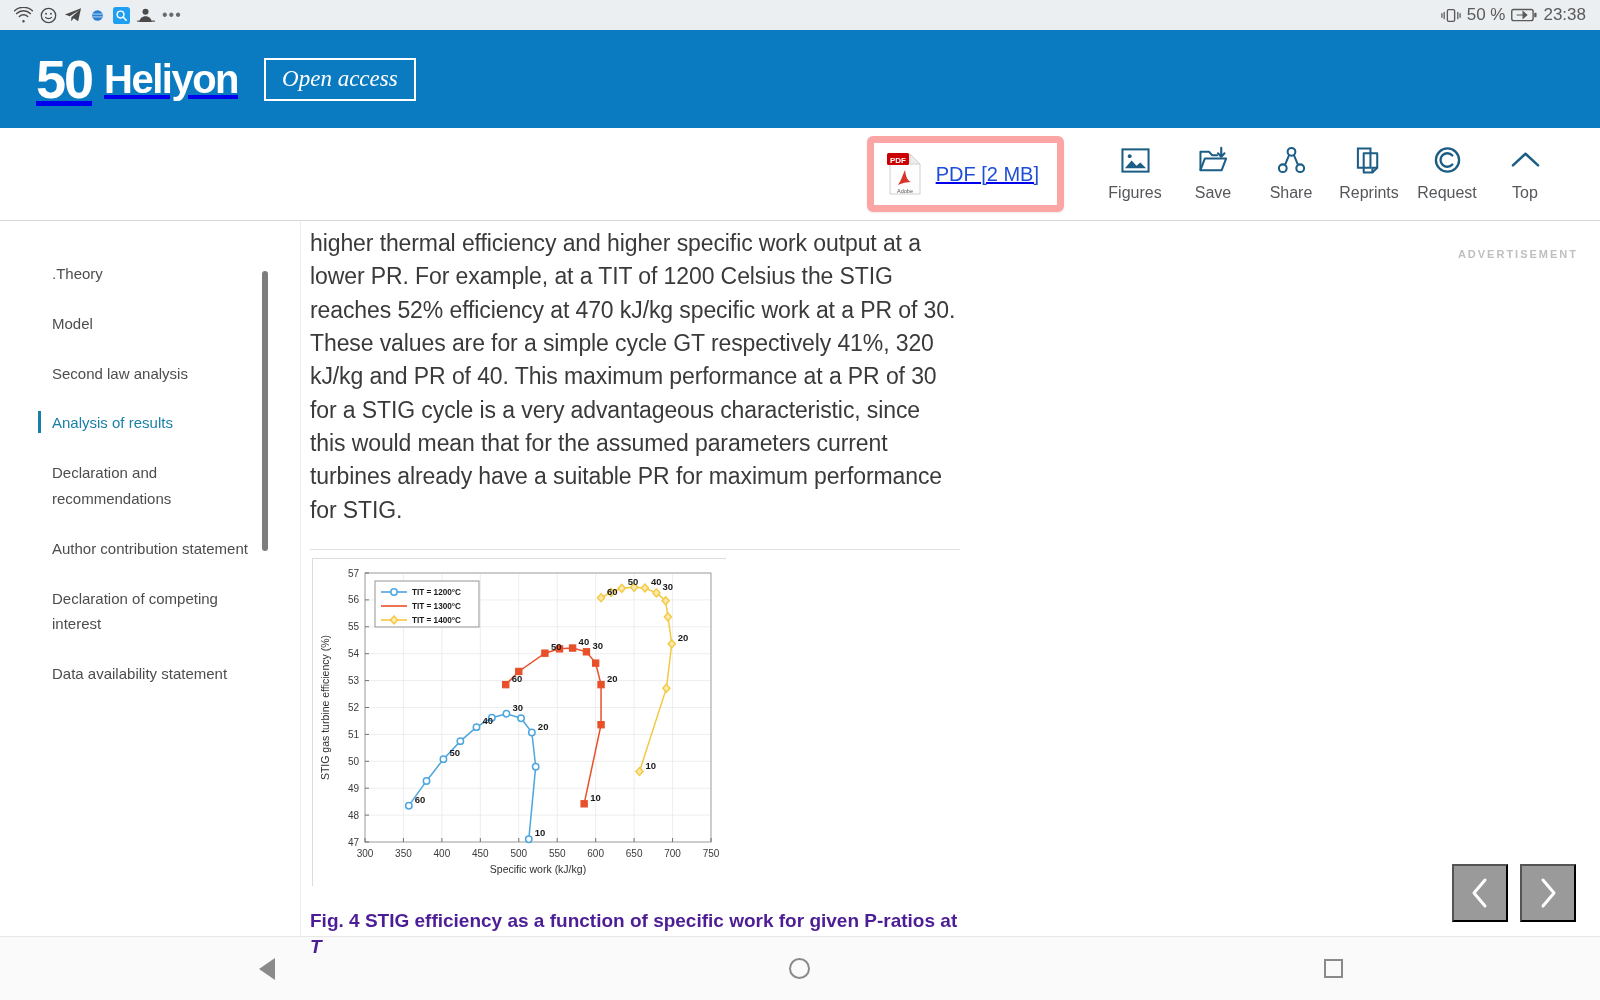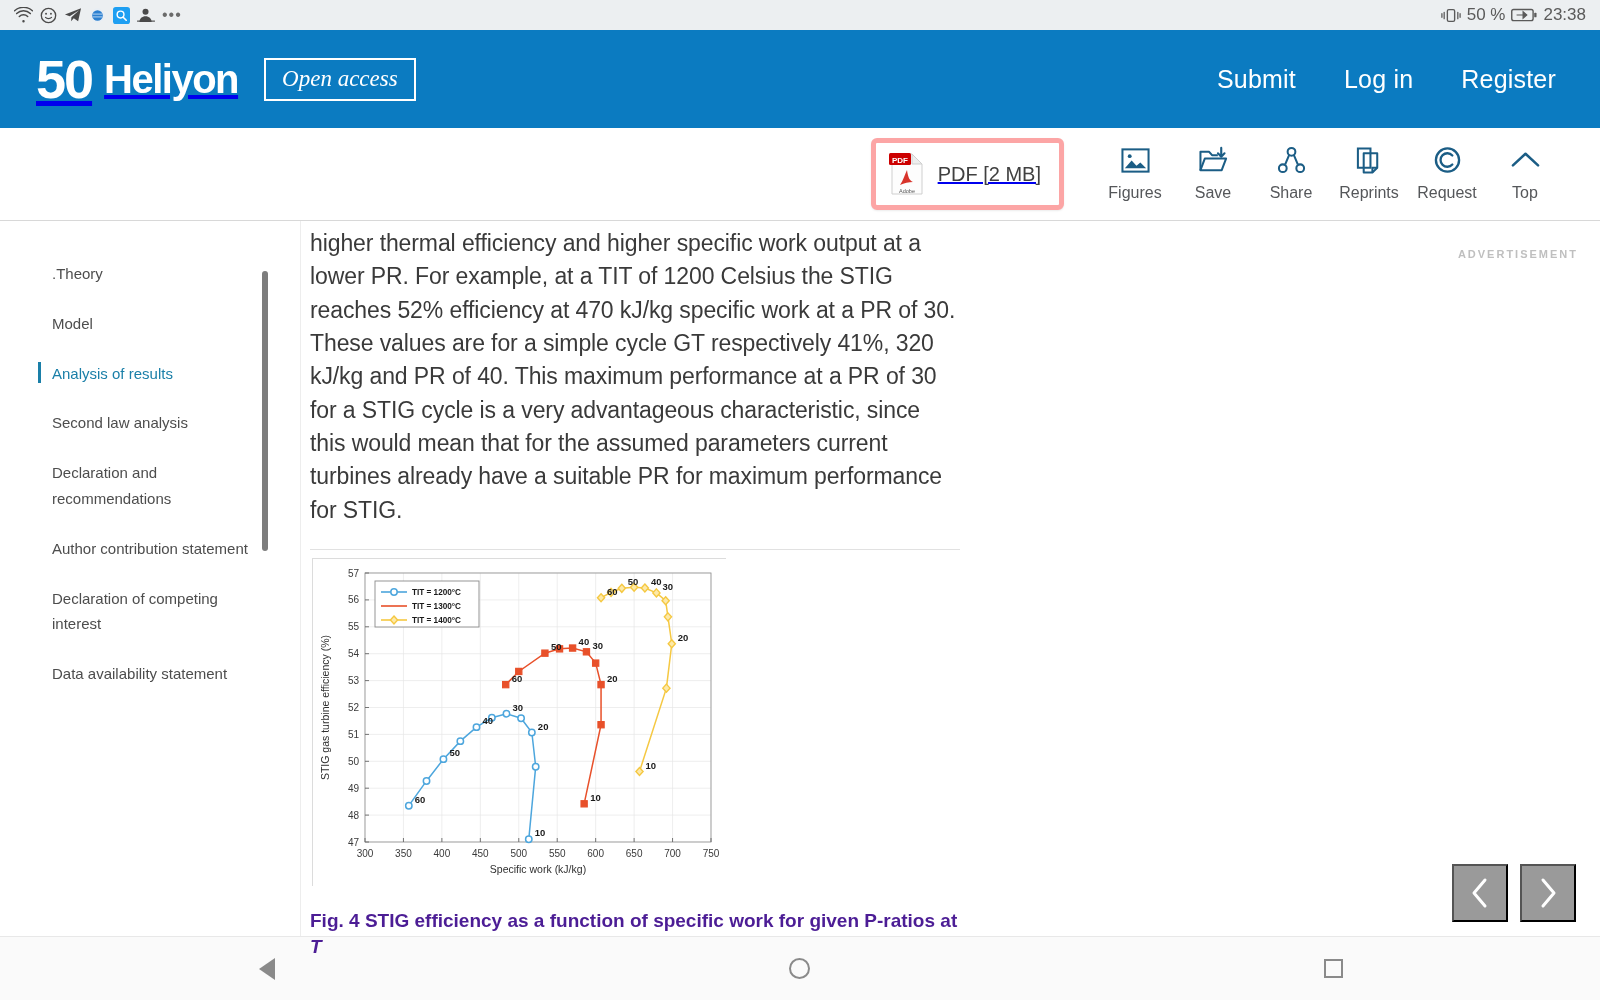--- a/index.html
+++ b/index.html
@@ -60,27 +60,27 @@
     display: flex; align-items: center;
     padding: 0 36px;
   }
   .article-title {
     font-size: 19px; font-weight: 700; color: #3c3c3c;
     letter-spacing: -0.1px; flex: 0 0 auto;
   }
   .actionbar-spacer { flex: 1 1 auto; }
   .pdf-btn {
     display: flex; align-items: center; gap: 12px;
-    border: 5px solid #fca5a5; border-radius: 6px;
+    border: 7px solid #fca5a5; border-radius: 6px;
     background: #fff; padding: 9px 18px 9px 12px;
     box-shadow: 0 1px 2px rgba(0,0,0,.08);
     margin-right: 32px;
   }
   .pdf-icon { width: 38px; height: 44px; position: relative; }
-  .pdf-label { font-size: 20px; color: #404040; }
+  .pdf-label { font-size: 20px; color: #1d4ed8; }
   .tools { display: flex; align-items: flex-start; gap: 0; }
   .tool {
     width: 78px; display: flex; flex-direction: column;
     align-items: center; gap: 9px; text-decoration: none;
   }
   .tool-label { font-size: 16px; color: #55575a; }
   .tool svg { display: block; }
 
   
   .content {
@@ -233,25 +233,20 @@
 
 <div class="brandbar">
   <div class="brand-left">
     <a class="logo-wrap" href="#">
       <span class="logo-50">
         <span>50</span>
       </span>
       <span class="logo-word">Heliyon</span>
     </a>
     <span class="oa-badge">Open access</span>
-  </div>
-  <div class="brand-right">
-    <a class="brand-link" href="#">Submit</a>
-    <a class="brand-link" href="#">Log in</a>
-    <a class="brand-link" href="#">Register</a>
   </div>
 </div>
 
 <div class="actionbar">
   <div class="actionbar-spacer"></div>
 
   <a class="pdf-btn" href="#">
     <span class="pdf-icon">
       <svg width="38" height="44" viewBox="0 0 38 44">
         <path d="M4 2h20l10 10v30H4z" fill="#fdfdfd" stroke="#cfcfcf" stroke-width="1"></path>
@@ -326,22 +321,22 @@
     </a>
   </div>
 </div>
 
 <div class="content">
   <div class="vdivider"></div>
 
   <nav class="leftnav">
     <div class="nav-item">.Theory</div>
     <div class="nav-item">Model</div>
+    <div class="nav-item">Second law analysis</div>
     <div class="nav-item active">Analysis of results</div>
-    <div class="nav-item">Second law analysis</div>
     <div class="nav-item">Declaration and recommendations</div>
     <div class="nav-item">Author contribution statement</div>
     <div class="nav-item">Declaration of competing interest</div>
     <div class="nav-item">Data availability statement</div>
     <div class="nav-scrollbar"></div>
   </nav>
 
   <main class="article">
     <p class="article-body">higher thermal efficiency and higher specific work output at a lower PR. For example, at a TIT of 1200 Celsius the STIG reaches 52% efficiency at 470 kJ/kg specific work at a PR of 30. These values are for a simple cycle GT respectively 41%, 320 kJ/kg and PR of 40. This maximum performance at a PR of 30 for a STIG cycle is a very advantageous characteristic, since this would mean that for the assumed parameters current turbines already have a suitable PR for maximum performance for STIG.</p>
     <hr class="hrule">

